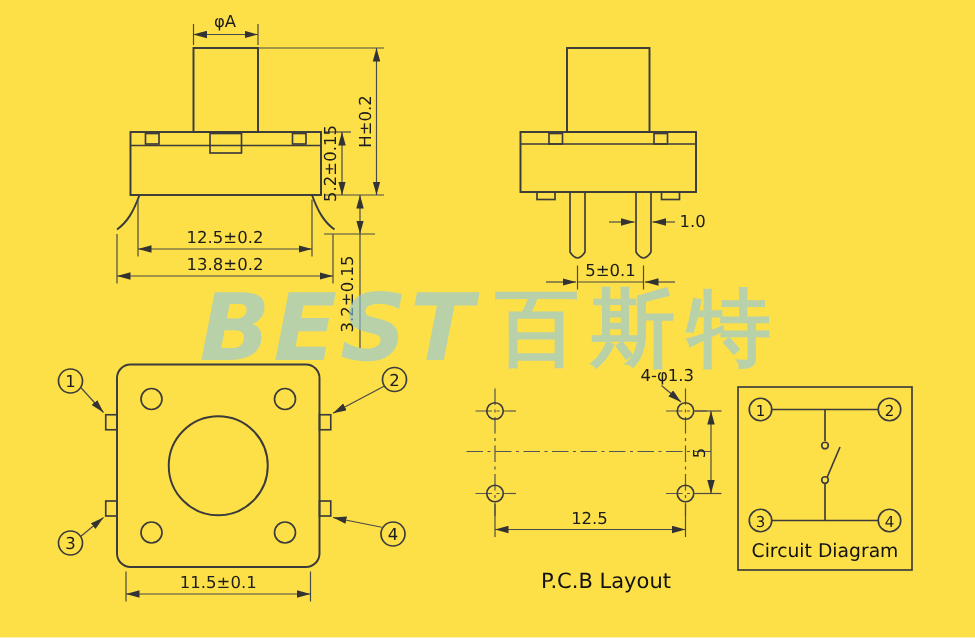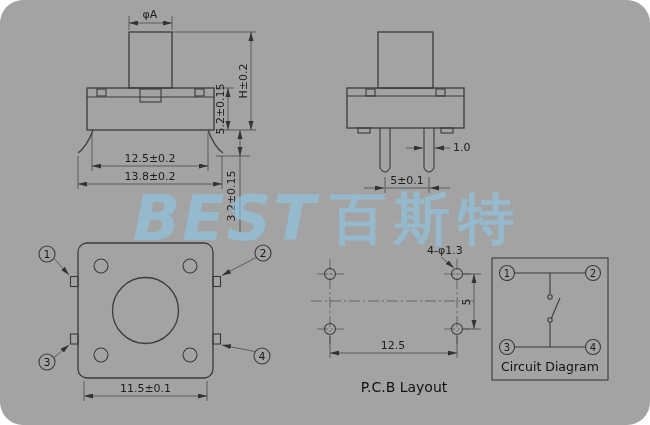--- a/index.html
+++ b/index.html
@@ -1,17 +1,17 @@
 <!DOCTYPE html>
 <html><head>
 <meta charset="utf-8">
 <style>
   html,body{margin:0;padding:0;background:#ffffff}
-  .stage{position:relative;width:650px;height:425px;background:#a3a3a3;overflow:hidden;
-         font-family:"DejaVu Sans", sans-serif;border-radius:23px;}
+  .stage{position:relative;width:650px;height:425px;background:#fde047;overflow:hidden;
+         font-family:"DejaVu Sans", sans-serif;}
   svg{position:absolute;left:0;top:0}
   .ln{stroke:#3b3b3b;stroke-width:1.3;fill:none}
   .ln2{stroke:#3b3b3b;stroke-width:1.1;fill:none}
   .thin{stroke:#4a4a4a;stroke-width:0.8;fill:none}
   .cl{stroke:#555;stroke-width:0.8;fill:none;stroke-dasharray:11 3 2 3}
   .dt{font-size:11px;fill:#1d1d1d;font-family:"DejaVu Sans",sans-serif}
   .cap{font-size:14px;fill:#111;font-family:"DejaVu Sans",sans-serif}
   .pin{font-size:10px;fill:#1d1d1d;font-family:"DejaVu Sans",sans-serif}
   .cnum{font-size:11px;fill:#1d1d1d;font-family:"DejaVu Sans",sans-serif}
   .wm{font-size:62px;font-weight:bold;font-style:italic;fill:#8cc8e9;opacity:0.6;letter-spacing:2px}

